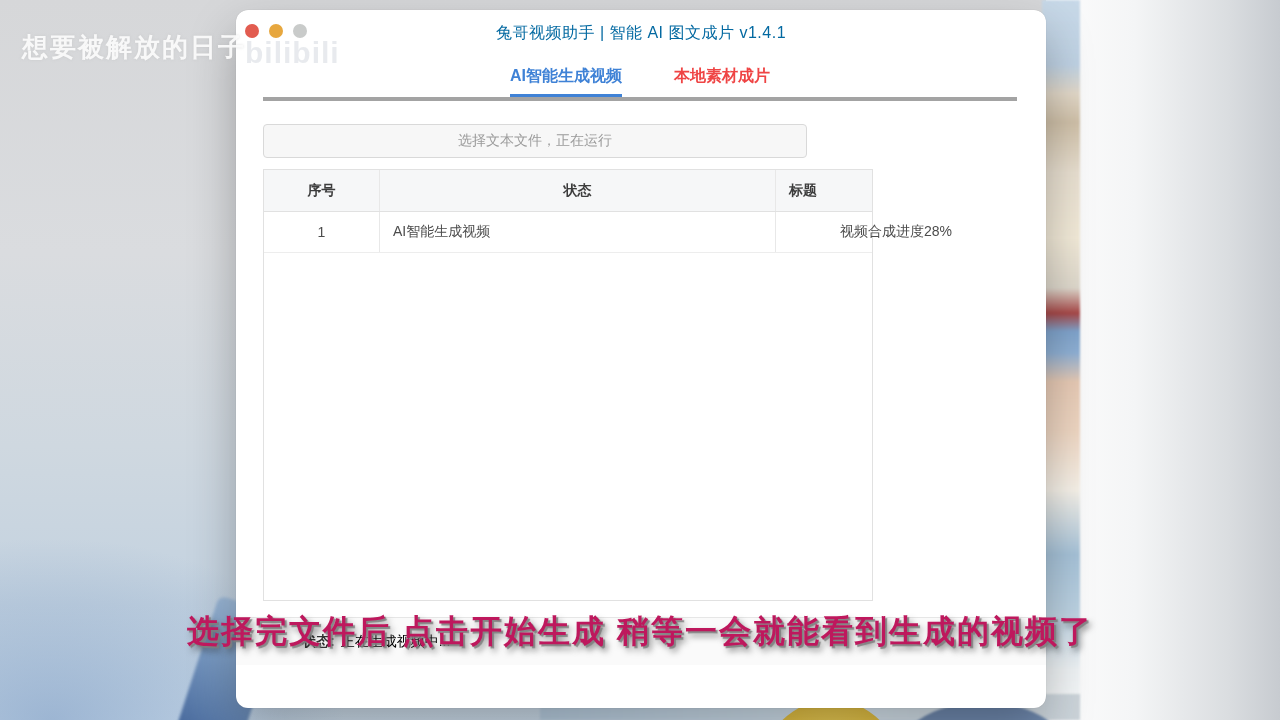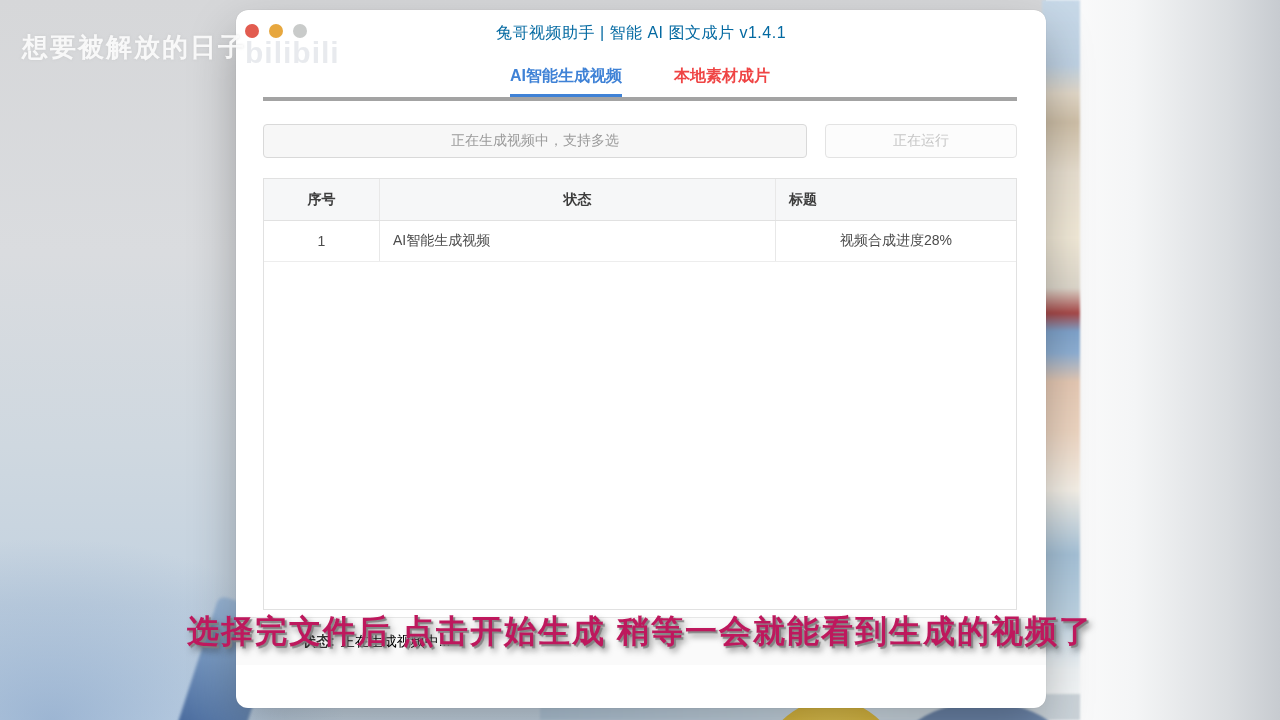--- a/index.html
+++ b/index.html
@@ -57,21 +57,21 @@
     border-bottom:4px solid #a3a3a3; }
   .tab { display:flex; align-items:center; font-size:16px; font-weight:600; color:#ef4444;
     cursor:default; border-bottom:3px solid transparent; padding-top:2px; }
   .tab.active { color:#3f82d6; border-bottom-color:#3f82d6; }
 
   .toolbar { position:absolute; left:27px; right:29px; top:114px; height:34px; display:flex; gap:18px; }
   .btn { border-radius:4px; font-size:14px; display:flex; align-items:center; justify-content:center; }
   .btn-select { flex:0 0 544px; background:#f7f7f7; border:1px solid #d9d9d9; color:#9b9b9b; }
   .btn-run    { flex:1; background:#fcfcfc; border:1px solid #e3e3e3; color:#c6c6c6; }
 
-  .table { position:absolute; left:27px; top:168px; width:754px; height:432px;
+  .table { position:absolute; left:27px; top:159px; width:610px; height:432px;
     border:1px solid #e1e1e1; background:#fff; }
   .trow { display:grid; grid-template-columns:116px 396px 240px; }
   .thead { background:#f6f7f8; border-bottom:1px solid #e1e1e1; height:42px; }
   .thead .cell { font-weight:bold; color:#3d3d3d; }
   .tbody-row { height:41px; border-bottom:1px solid #ededed; background:#fff; }
   .cell { font-size:14px; color:#4c4c4c; display:flex; align-items:center; justify-content:center; }
   .cell.left { justify-content:flex-start; padding-left:13px; }
   .cell:not(:last-child) { border-right:1px solid #e8e8e8; }
 
   .statusbar { position:absolute; left:0; right:0; top:607px; height:48px;
@@ -116,22 +116,21 @@
     <div class="tabs">
       <div class="tab active">
         <span>AI智能生成视频</span>
       </div>
       <div class="tab">
         <span>本地素材成片</span>
       </div>
     </div>
 
     <div class="toolbar">
-      <button class="btn btn-select">正在生成视频中，支持多选</button>
-      <button class="btn btn-run">正在运行</button>
+      <button class="btn btn-select">选择文本文件，正在运行</button>
     </div>
 
     <div class="table">
       <div class="trow thead">
         <div class="cell">序号</div>
         <div class="cell">状态</div>
         <div class="cell left">标题</div>
       </div>
       <div class="trow tbody-row">
         <div class="cell">1</div>

